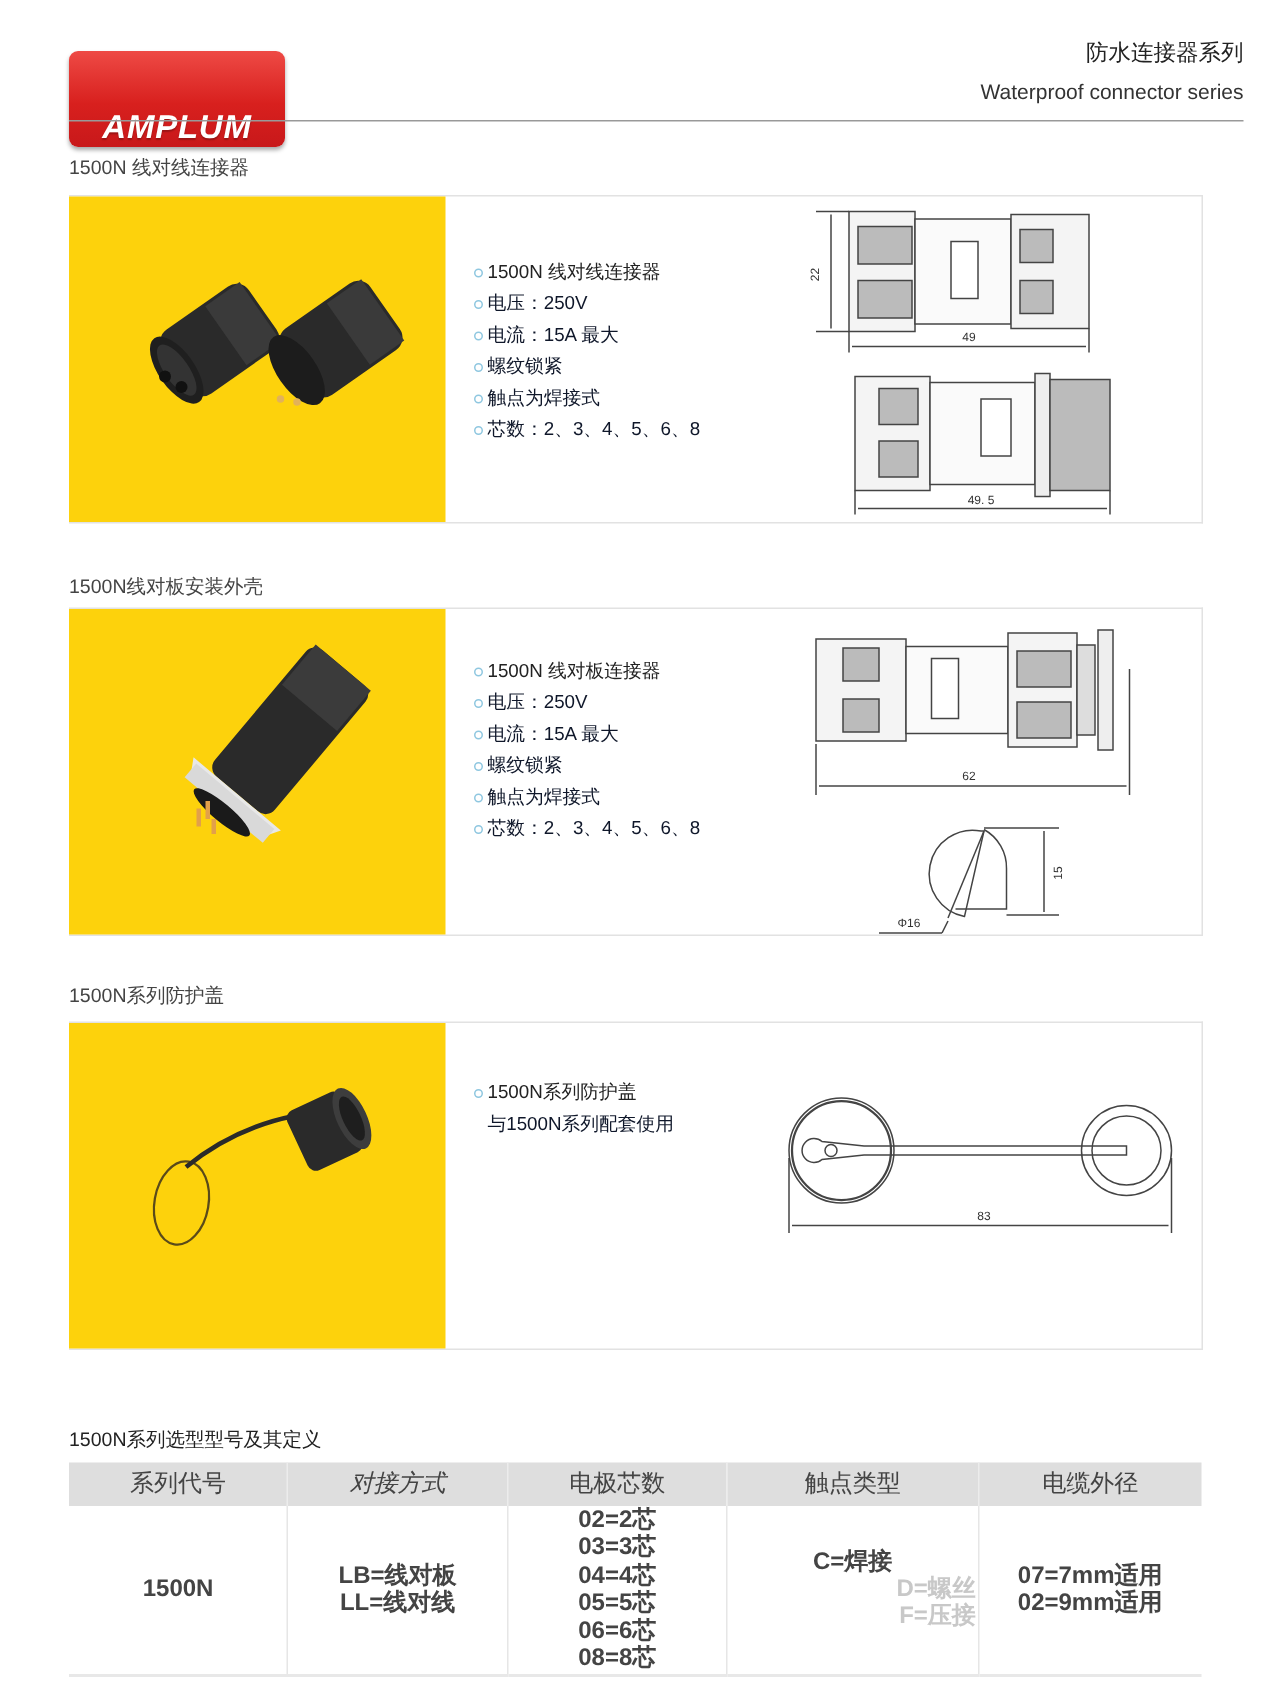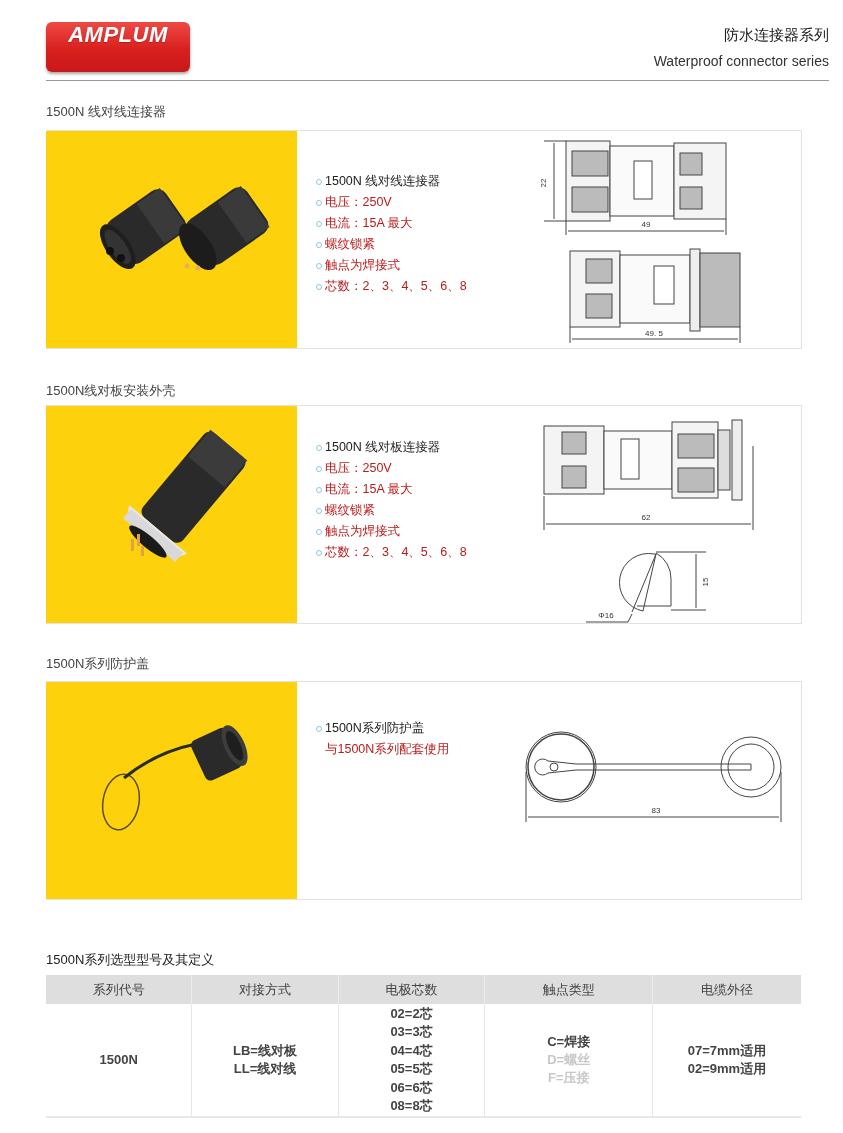--- a/index.html
+++ b/index.html
@@ -4,24 +4,24 @@
   <style>
     html, body { margin: 0; padding: 0; }
     body {
       width: 843px; height: 1133px; background: #ffffff; position: relative; overflow: hidden;
       font-family: "Liberation Sans", "DejaVu Sans", sans-serif; color: #333;
     }
     .abs { position: absolute; }
 
     
     .logo {
-      left: 46px; top: 22px; width: 144px; height: 50px; border-radius: 6px;
+      left: 46px; top: 34px; width: 144px; height: 64px; border-radius: 6px;
       background: linear-gradient(#ee4a45, #d8201e 55%, #c8181a);
       box-shadow: 0 2px 3px rgba(0,0,0,0.35);
-      display: flex; align-items: flex-start; justify-content: center;
+      display: flex; align-items: flex-end; justify-content: center;
     }
     .logo span {
       color: #fff; font-weight: bold; font-style: italic; font-size: 22px; letter-spacing: 0.5px;
       font-family: "Liberation Sans", sans-serif;
       text-shadow: 0 1px 1px rgba(0,0,0,0.25);
     }
     .title-cn { right: 14px; top: 26px; font-size: 15px; color: #222; }
     .title-en { right: 14px; top: 53px; font-size: 14px; color: #333; }
     .header-rule { left: 46px; top: 80px; width: 783px; height: 1px; background: #999; }
 
@@ -29,45 +29,45 @@
     .section-title { left: 46px; font-size: 13px; color: #444; }
     .panel {
       left: 46px; width: 755px; height: 217px; border: 1px solid #e2e2e2; border-left: none;
       background: #fff;
     }
     .panel-photo {
       position: absolute; left: 0; top: 0; width: 251px; height: 100%; background: #fdd20c;
     }
     .spec-list { position: absolute; left: 270px; list-style: none; margin: 0; padding: 0; }
     .spec-list li {
-      font-size: 12.5px; line-height: 21px; color: #b91c1c; white-space: nowrap;
+      font-size: 12.5px; line-height: 21px; color: #0f172a; white-space: nowrap;
       display: flex; align-items: center;
     }
     .spec-list li.first { color: #222; }
     .bullet {
       width: 6px; height: 6px; border: 1.5px solid #8fc7e0; border-radius: 50%;
       margin-right: 3px; display: inline-block; box-sizing: border-box;
     }
     .bullet.none { border-color: transparent; }
 
     
     .tbl {
       position: absolute; left: 46px; top: 975px; width: 755px; border-collapse: collapse;
-      font-size: 13px; color: #444;
+      font-size: 16px; color: #444;
     }
     .tbl th {
       background: #dedede; font-weight: normal; height: 27px; color: #444;
       border-left: 1px solid #ececec;
     }
     .tbl th:first-child, .tbl td:first-child { border-left: none; }
     .tbl td {
       text-align: center; vertical-align: middle; border-left: 1px solid #e6e6e6;
       border-bottom: 2px solid #e8e8e8; height: 110px; line-height: 18.4px; font-weight: bold;
     }
-    .faded { color: #c8c8c8; }
+    .faded { color: #c8c8c8; text-align: right; }
   </style>
 </head>
 <body>
 
 <div class="abs logo">
   <span>AMPLUM</span>
 </div>
 <div class="abs title-cn">防水连接器系列</div>
 <div class="abs title-en">Waterproof connector series</div>
 <div class="abs header-rule"></div>
@@ -263,21 +263,21 @@
     </g>
     <text x="150" y="91" font-size="8" fill="#333" text-anchor="middle">83</text>
   </svg>
 </div>
 
 <div class="abs section-title" style="top:951px; font-size:13px; color:#222;">1500N系列选型型号及其定义</div>
 <table class="tbl">
   <thead>
     <tr>
       <th style="width:150px;">系列代号</th>
-      <th style="width:151px;">对接方式</th>
+      <th style="width:151px;font-style:italic;">对接方式</th>
       <th style="width:151px;">电极芯数</th>
       <th style="width:174px;">触点类型</th>
       <th style="width:152px;">电缆外径</th>
     </tr>
   </thead>
   <tbody>
     <tr>
       <td><span>1500N</span></td>
       <td>
         <div>LB=线对板</div>

